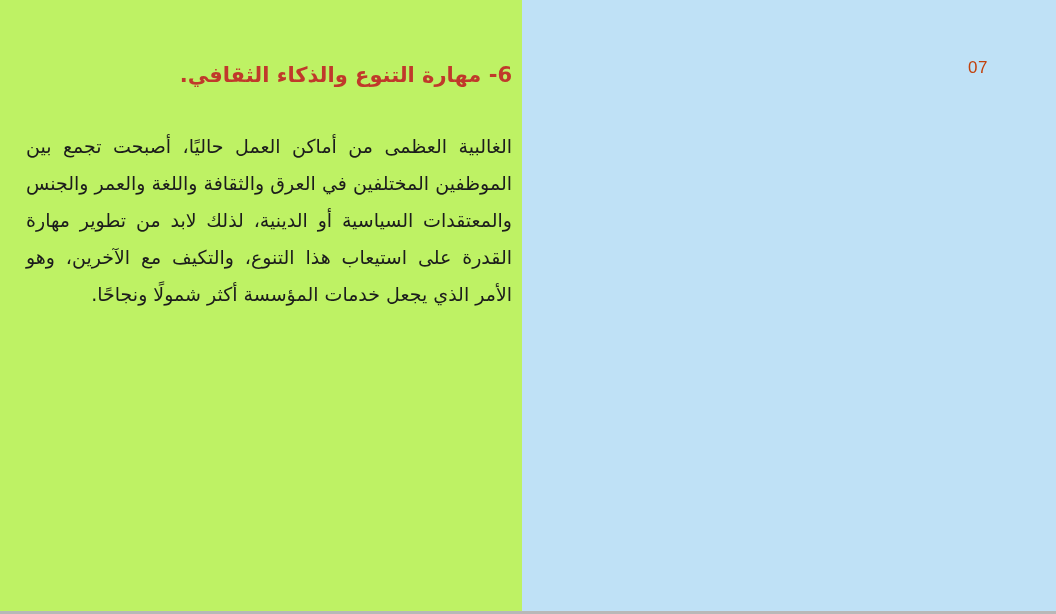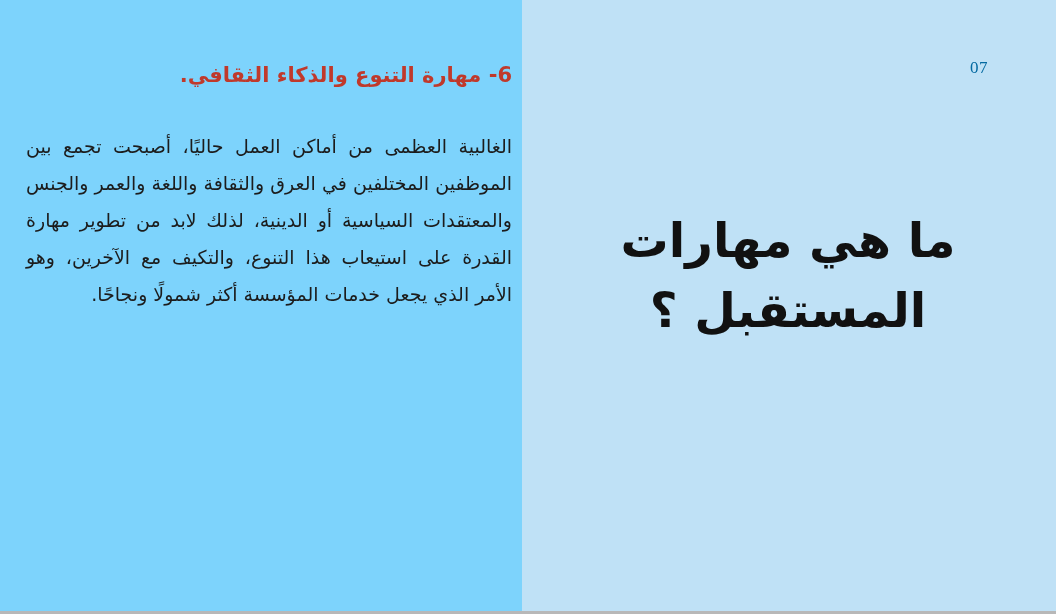--- a/index.html
+++ b/index.html
@@ -23,22 +23,22 @@
     width: 534px;
     height: 614px;
     background: #bfe1f6;
     box-sizing: border-box;
   }
   .page-number {
     position: absolute;
     top: 58px;
     right: 68px;
     font-size: 17px;
-    color: #0369a1;
-    font-family: Liberation Serif, serif;
+    color: #c2410c;
+    font-family: Liberation Sans, sans-serif;
     letter-spacing: 0.5px;
   }
   .right-title {
     position: absolute;
     top: 206px;
     right: 58px;
     width: 420px;
     text-align: center;
     font-size: 48px;
     font-weight: bold;
@@ -46,21 +46,21 @@
     color: #111111;
     direction: rtl;
   }
   
   .left-panel {
     position: absolute;
     top: 0;
     left: 0;
     width: 522px;
     height: 614px;
-    background: #7dd3fc;
+    background: #bef264;
     box-sizing: border-box;
     padding: 0;
   }
   .heading {
     position: absolute;
     top: 62px;
     right: 10px;
     width: 500px;
     text-align: right;
     direction: rtl;
@@ -97,21 +97,20 @@
 </style>
 </head>
 <body>
 
 <div class="slide">
 
   <div class="edge-top"></div>
 
   <div class="right-panel">
     <div class="page-number">07</div>
-    <div class="right-title">ما هي مهارات المستقبل ؟</div>
   </div>
 
   <div class="left-panel">
     <div class="heading">6- مهارة التنوع والذكاء الثقافي.</div>
     <div class="body-text">الغالبية العظمى من أماكن العمل حاليًا، أصبحت تجمع بين الموظفين المختلفين في العرق والثقافة واللغة والعمر والجنس والمعتقدات السياسية أو الدينية، لذلك لابد من تطوير مهارة القدرة على استيعاب هذا التنوع، والتكيف مع الآخرين، وهو الأمر الذي يجعل خدمات المؤسسة أكثر شمولًا ونجاحًا.</div>
   </div>
 
   <div class="edge-bottom"></div>
 
 </div>

